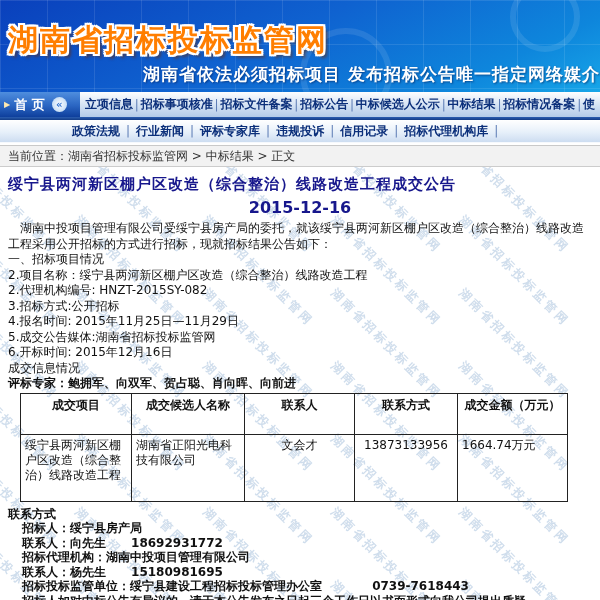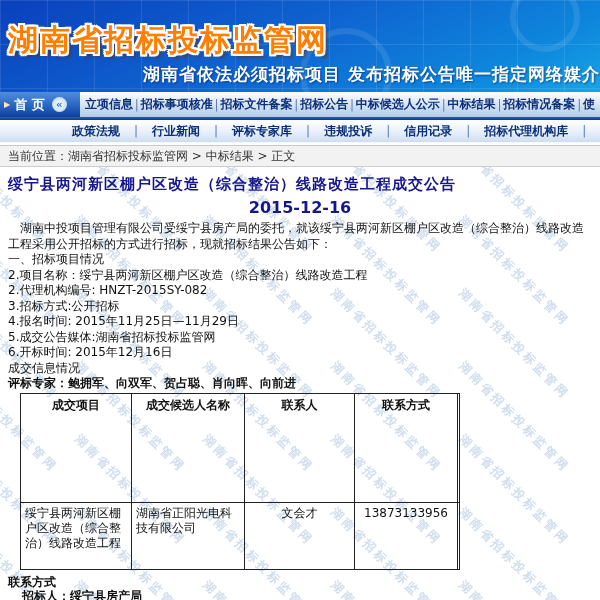--- a/index.html
+++ b/index.html
@@ -36,21 +36,21 @@
     background:radial-gradient(#ffffff,#aed0f2); color:#2a6fd0; font-size:10px;
     font-weight:bold; display:flex; align-items:center; justify-content:center; cursor:pointer; }
   .navitems { flex:1; display:flex; align-items:center; justify-content:space-around;
     font-size:12px; font-weight:bold; color:#0b2f7a; overflow:hidden; padding:0 4px; }
   .navitems .item { cursor:pointer; }
   .navitems .sep { color:#5b7bb4; font-weight:normal; }
   .nav-sep-line { height:3px; background:linear-gradient(#2a5db0,#123c86); }
   .nav2 { height:23px; display:flex; align-items:center; justify-content:flex-start;
     gap:0; padding-left:68px; white-space:nowrap; overflow:hidden;
     background:linear-gradient(#ffffff,#e7f0fa 55%,#cdddf1); border-bottom:1px solid #f6f9fd; }
-  .nav2 .navitems { flex:0 0 auto; display:flex; gap:18px; }
+  .nav2 .navitems { flex:0 0 auto; display:flex; gap:10px; }
   .nav2 .navitems .sep { margin:0 -4px; }
 
   
   .crumbbar { height:22px; margin-top:2px; background:#f2f2f2;
     border-top:1px solid #c9c9c9; border-bottom:1px solid #cccccc;
     display:flex; align-items:center; padding-left:8px;
     font-size:12px; color:#333; }
 
   
   .content { position:relative; height:435px; overflow:hidden; background:#fff; }
@@ -59,21 +59,21 @@
     transform-origin:left top; color:rgba(130,165,205,.38); font-size:12px;
     letter-spacing:3px; font-weight:bold; }
   .article { position:relative; padding:6px 8px 0 8px; color:#111; }
   .a-title { text-align:left; font-size:15px; font-weight:bold; color:#17178c;
     letter-spacing:1px; margin-top:2px; }
   .a-date { text-align:center; font-size:16px; font-weight:bold; color:#17178c; margin-top:4px; }
   .body-text { font-size:12px; line-height:15.5px; margin-top:4px; white-space:pre-wrap; }
   .body-line { font-size:12px; line-height:15.5px; white-space:pre-wrap; }
   .bold { font-weight:bold; }
 
-  table.award { border-collapse:collapse; margin:1px 0 0 12px; width:440px;
+  table.award { border-collapse:collapse; margin:1px 0 0 12px; width:548px;
     table-layout:fixed; background:transparent; }
   table.award th, table.award td { border:1px solid #222; font-size:12px;
     vertical-align:top; padding:3px 4px; overflow:hidden; }
   table.award th { font-weight:bold; text-align:center; height:41px; }
   table.award td { height:67px; line-height:15px; }
   td.c { text-align:center; }
 
   .contact-block { margin-top:5px; font-size:12px; font-weight:bold; line-height:14.5px; }
   .contact-line { white-space:pre-wrap; }
   .contact-line.ind { padding-left:14px; }

